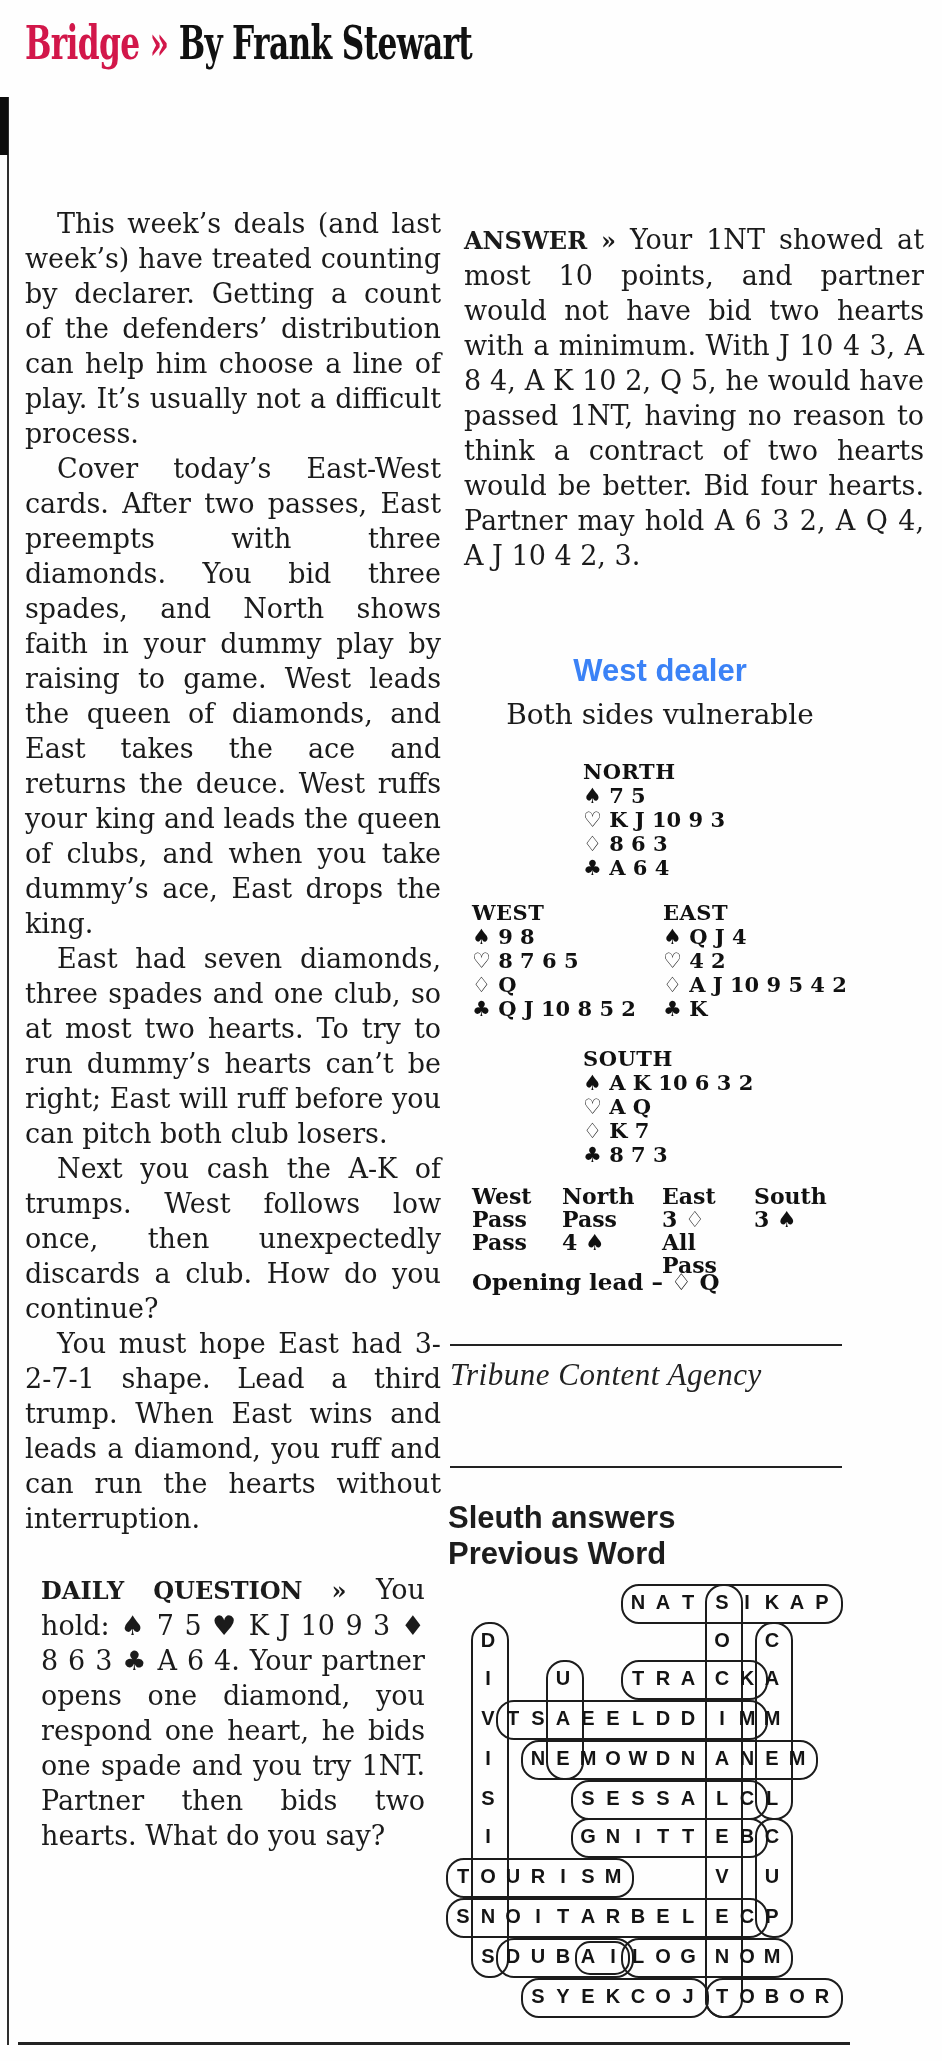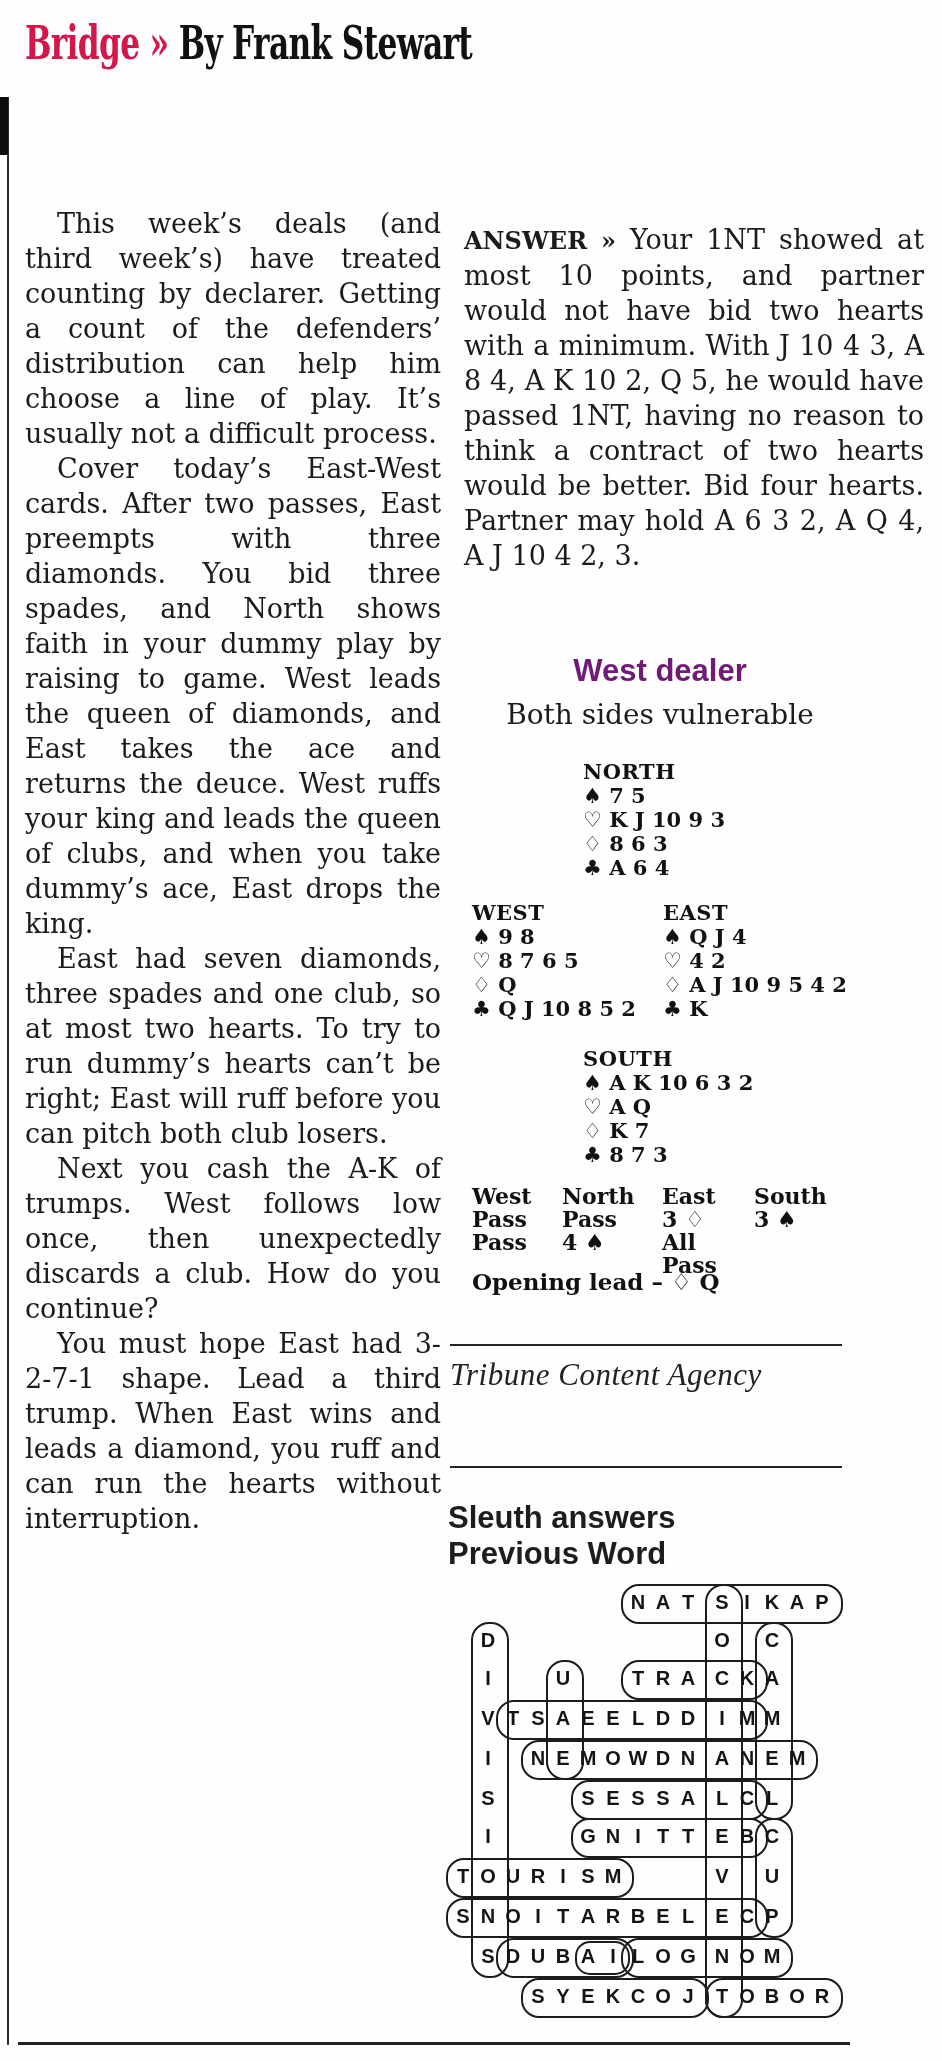--- a/index.html
+++ b/index.html
@@ -24,21 +24,21 @@
         font-size:27px;line-height:35px;text-align:justify;}
   .colR-answer{position:absolute;left:448px;top:206px;width:492px;
         font-size:27px;line-height:35px;text-align:justify;}
   .colL p{margin:0;text-indent:32px;}
   .colL p.noindent, .colR-answer p{margin:16px;text-indent:0;}
   .colL p.dq{margin-top:36px;}
   .lead-label{font-weight:bold;font-size:24px;letter-spacing:0;}
 
   
   .dealer{position:absolute;left:440px;top:653px;width:440px;text-align:center;
-          font-family:"Liberation Sans",sans-serif;font-weight:bold;font-size:31px;color:#701a75;}
+          font-family:"Liberation Sans",sans-serif;font-weight:bold;font-size:31px;color:#3b82f6;}
   .vul{position:absolute;left:440px;top:698px;width:440px;text-align:center;font-size:28px;}
   .hand{position:absolute;font-weight:bold;font-size:21px;line-height:24px;white-space:nowrap;color:#111;}
   .hand .hlabel{font-size:21px;letter-spacing:.5px;}
   .hand-north{left:583px;top:760px;}
   .hand-west{left:472px;top:901px;}
   .hand-east{left:663px;top:901px;}
   .hand-south{left:583px;top:1047px;}
 
   .auction{position:absolute;left:472px;top:1185px;width:430px;
            font-weight:bold;font-size:22px;line-height:23px;color:#111;}
@@ -64,25 +64,26 @@
   <div class="edge-rule"></div>
   <div class="edge-cap"></div>
 
   <div class="kicker">
     <span class="red">Bridge</span><span class="red"> <span>»</span></span>
     <span>By Frank Stewart</span>
   </div>
 
 
   <div class="colL">
-    <p>This week’s deals (and third week’s) have treated counting by declarer. Getting a count of the defenders’ distribution can help him choose a line of play. It’s usually not a difficult process.</p>
+    <p>This week’s deals (and last week’s) have treated counting by declarer. Getting a count of the defenders’ distribution can help him choose a line of play. It’s usually not a difficult process.</p>
     <p>Cover today’s East-West cards. After two passes, East preempts with three diamonds. You bid three spades, and North shows faith in your dummy play by raising to game. West leads the queen of diamonds, and East takes the ace and returns the deuce. West ruffs your king and leads the queen of clubs, and when you take dummy’s ace, East drops the king.</p>
     <p>East had seven diamonds, three spades and one club, so at most two hearts. To try to run dummy’s hearts can’t be right; East will ruff before you can pitch both club losers.</p>
     <p>Next you cash the A-K of trumps. West follows low once, then unexpectedly discards a club. How do you continue?</p>
     <p>You must hope East had 3-2-7-1 shape. Lead a third trump. When East wins and leads a diamond, you ruff and can run the hearts without interruption.</p>
+    <p class="dq noindent"><span class="lead-label"><span>DAILY QUESTION</span> <span>»</span></span> <span>You hold: ♠ 7 5 ♥ K J 10 9 3 ♦ 8 6 3 ♣ A 6 4. Your partner opens one diamond, you respond one heart, he bids one spade and you try 1NT. Partner then bids two hearts. What do you say?</span></p>
   </div>
 
   <div class="colR-answer">
     <p><span class="lead-label"><span>ANSWER</span> <span>»</span></span> <span>Your 1NT showed at most 10 points, and partner would not have bid two hearts with a minimum. With J 10 4 3, A 8 4, A K 10 2, Q 5, he would have passed 1NT, having no reason to think a contract of two hearts would be better. Bid four hearts. Partner may hold A 6 3 2, A Q 4, A J 10 4 2, 3.</span></p>
   </div>
 
   <div class="dealer">West dealer</div>
   <div class="vul">Both sides vulnerable</div>
 
   <div class="hand hand-north">

